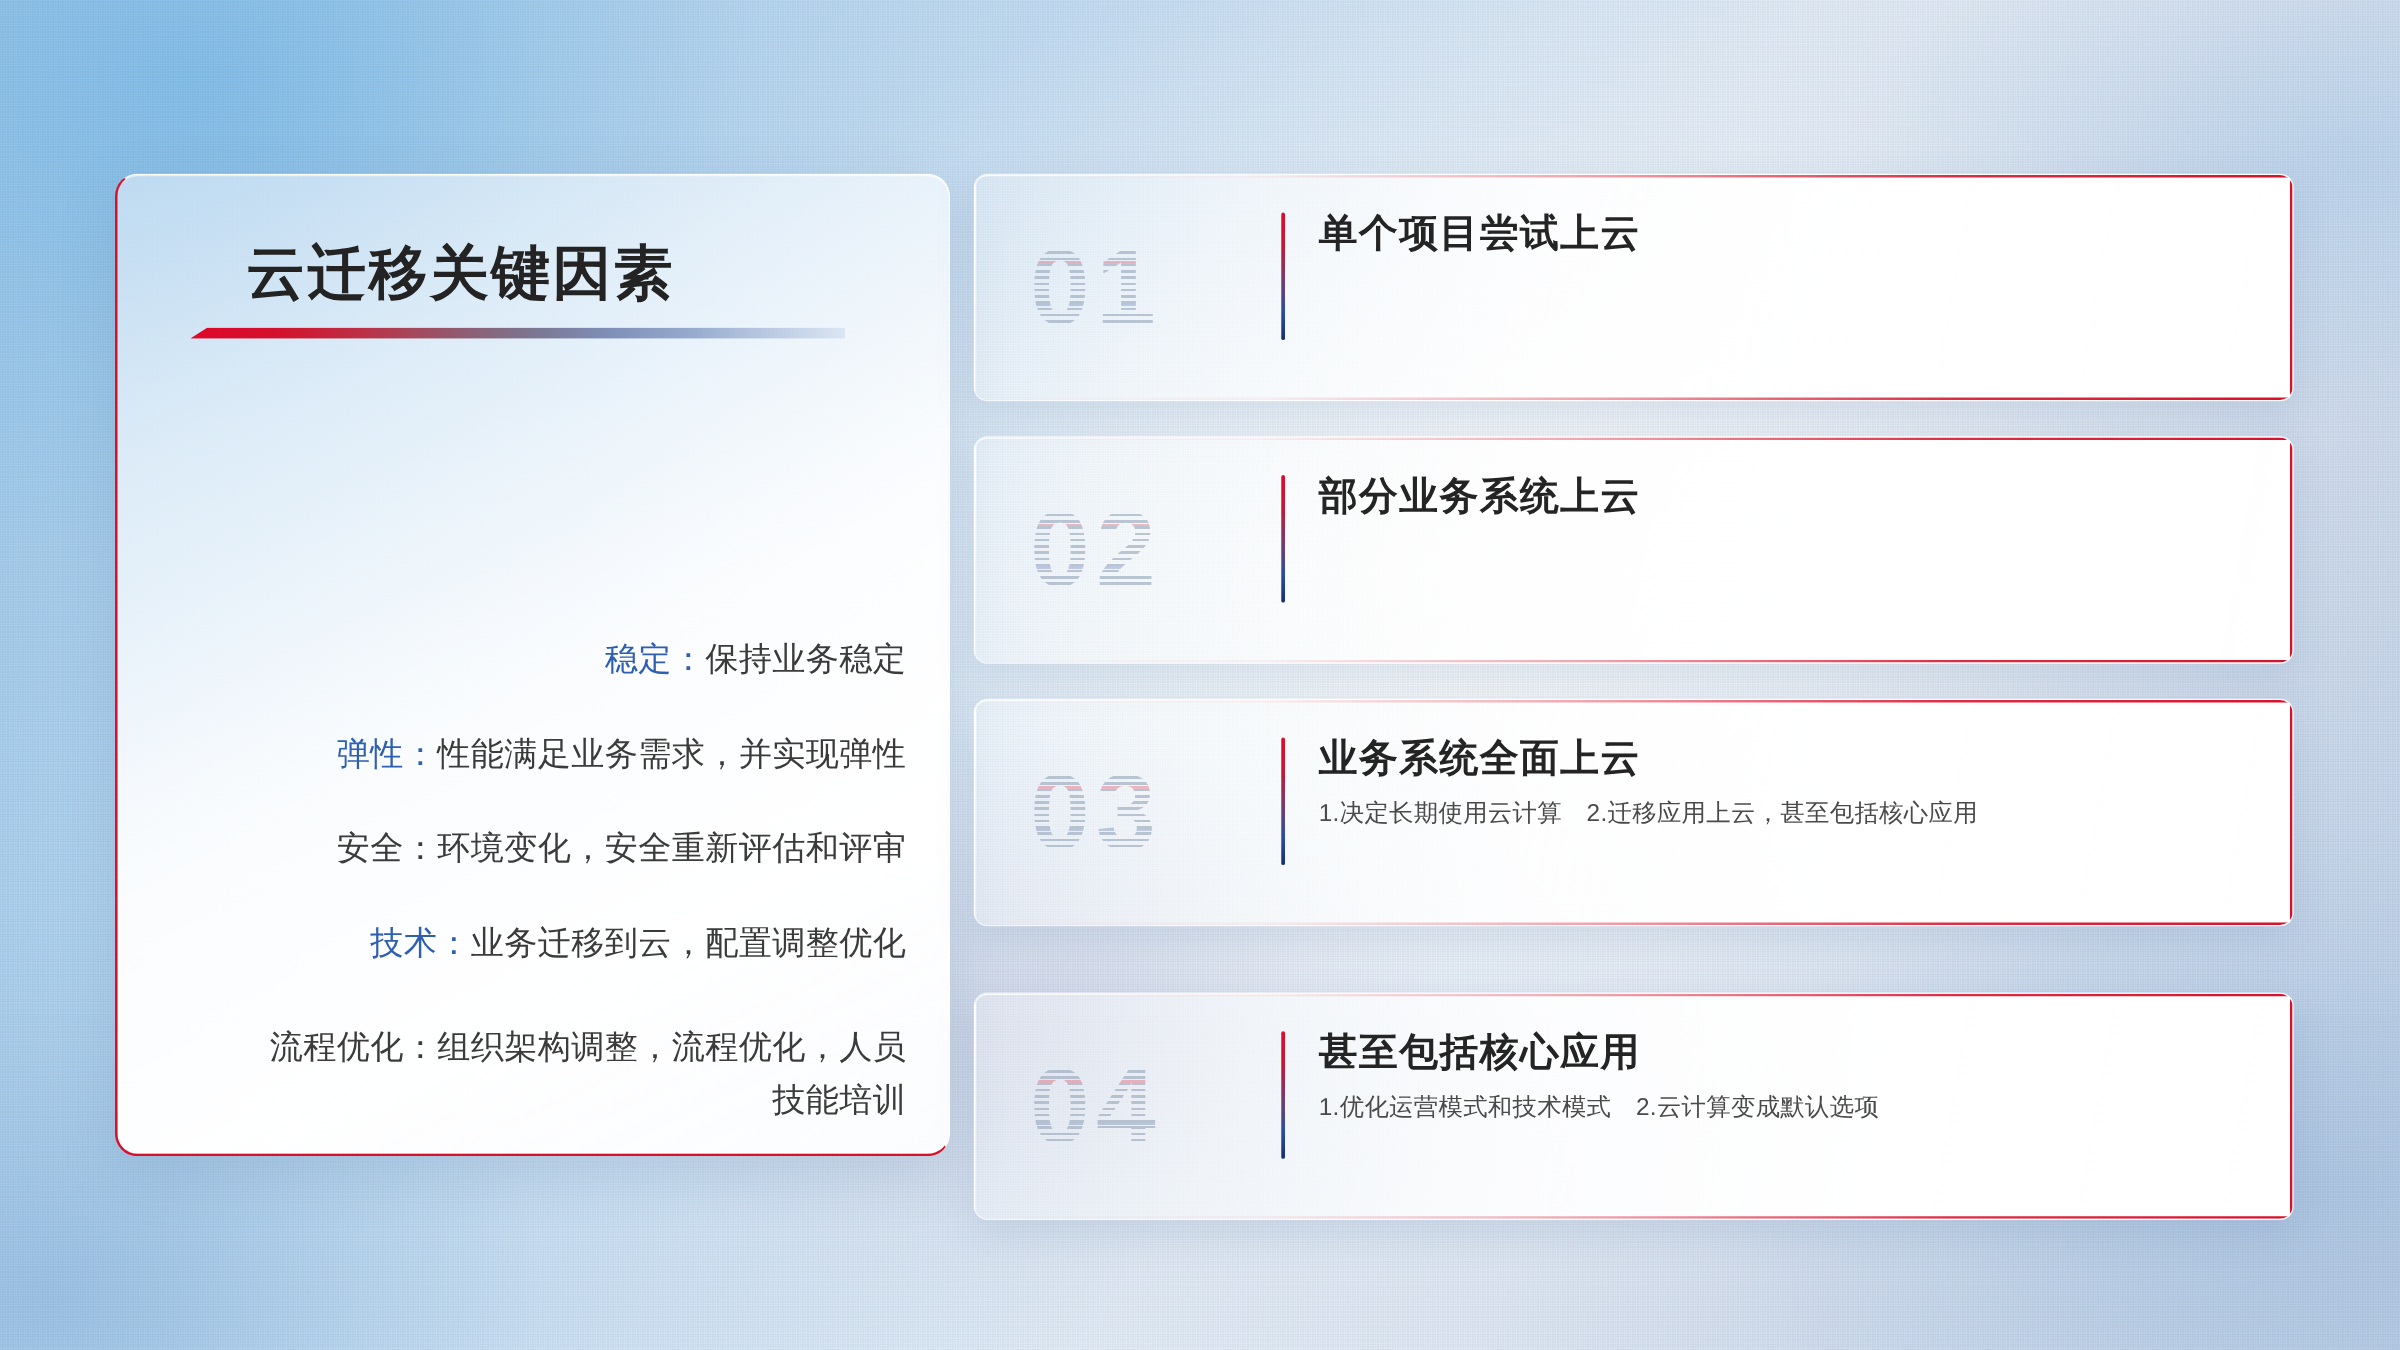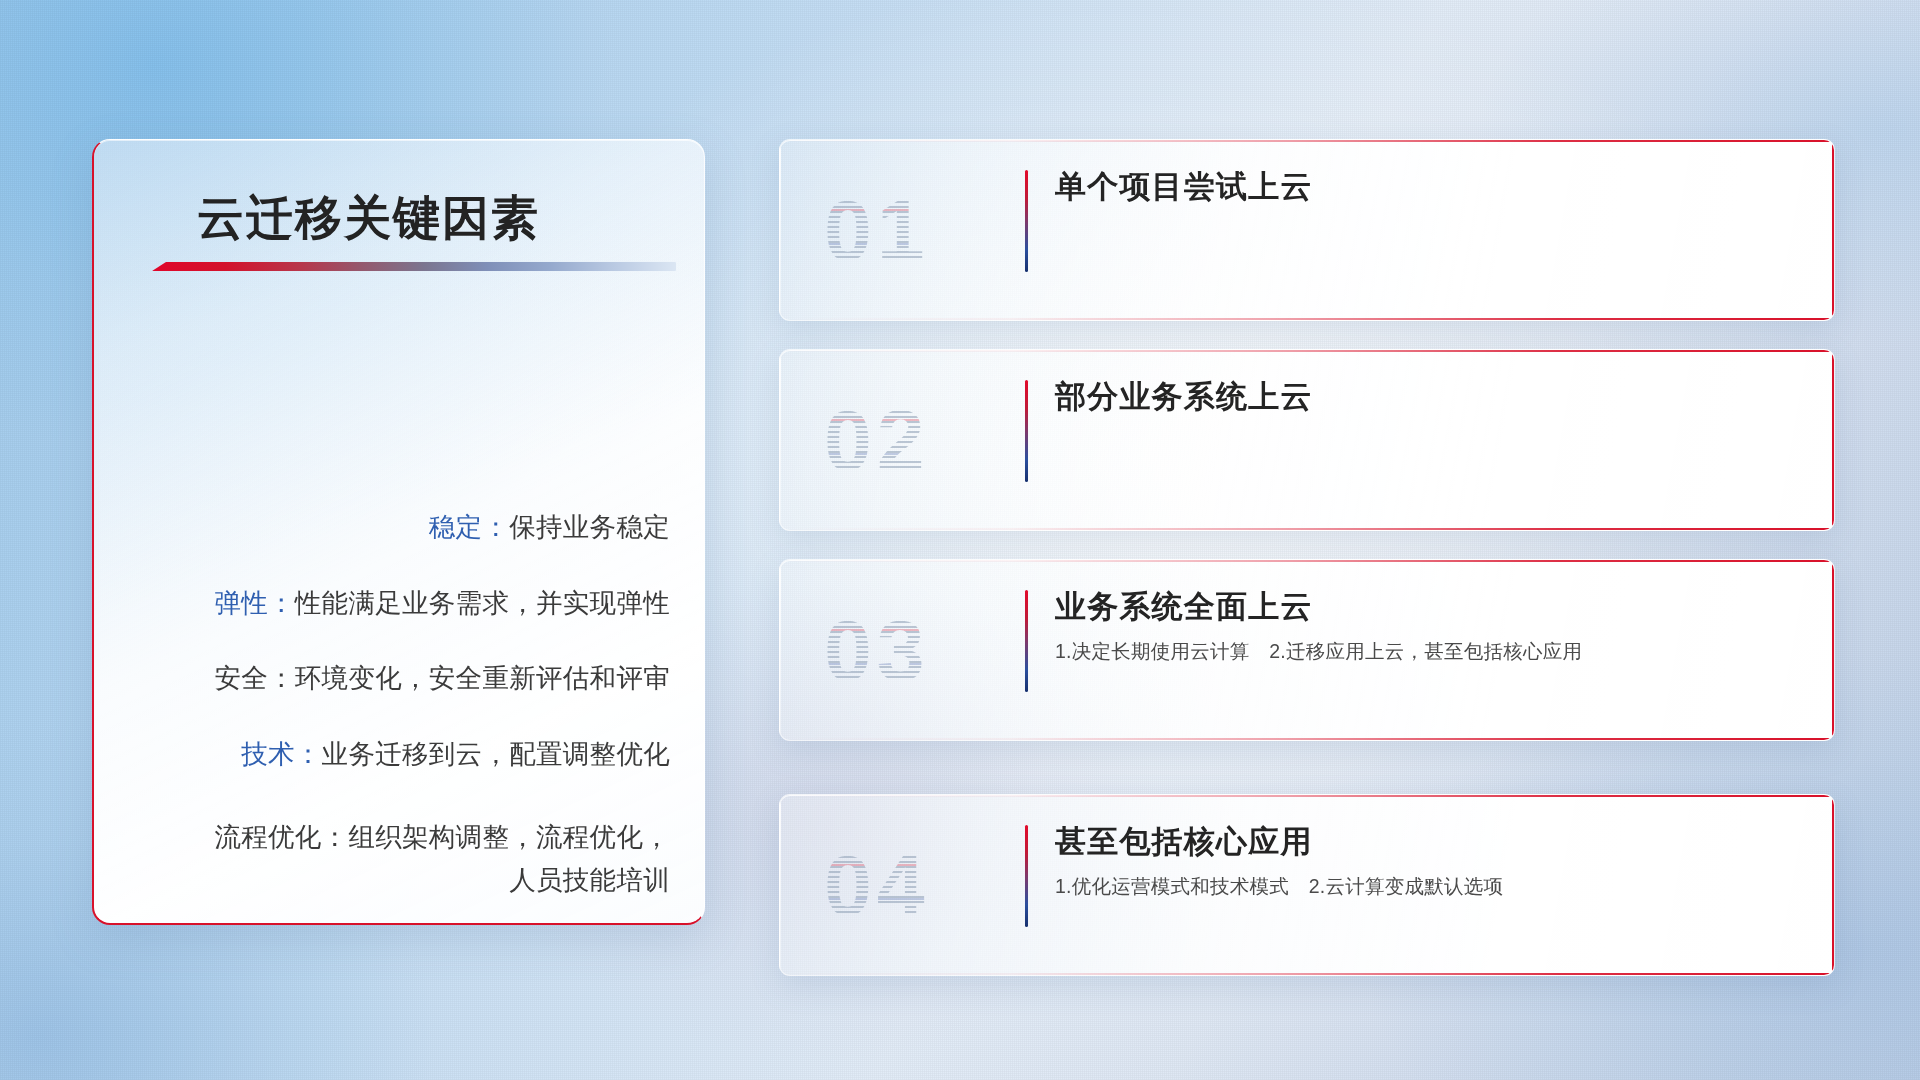--- a/index.html
+++ b/index.html
@@ -55,21 +55,21 @@
     background-image:
       repeating-linear-gradient(0deg, rgba(0,0,0,.5) 0 1px, rgba(255,255,255,0) 1px 2px),
       repeating-linear-gradient(90deg, rgba(0,0,0,.5) 0 1px, rgba(255,255,255,0) 1px 2px);
   }
 
   
   #stage { position:absolute; inset:0; z-index:2; }
 
   
   #left-card {
-    position:absolute; left:92px; top:139px; width:613px; height:786px;
+    position:absolute; left:92px; top:139px; width:668px; height:786px;
     border-radius:18px;
     background:linear-gradient(155deg,
       rgba(255,255,255,0.50) 0%,
       rgba(250,253,255,0.72) 26%,
       rgba(255,255,255,0.93) 52%,
       rgba(255,255,255,0.99) 74%,
       rgba(253,254,255,0.95) 100%);
     border:1px solid rgba(255,255,255,0.85);
     border-left:2.2px solid #d8112a;
     border-bottom:2.2px solid #d8112a;

